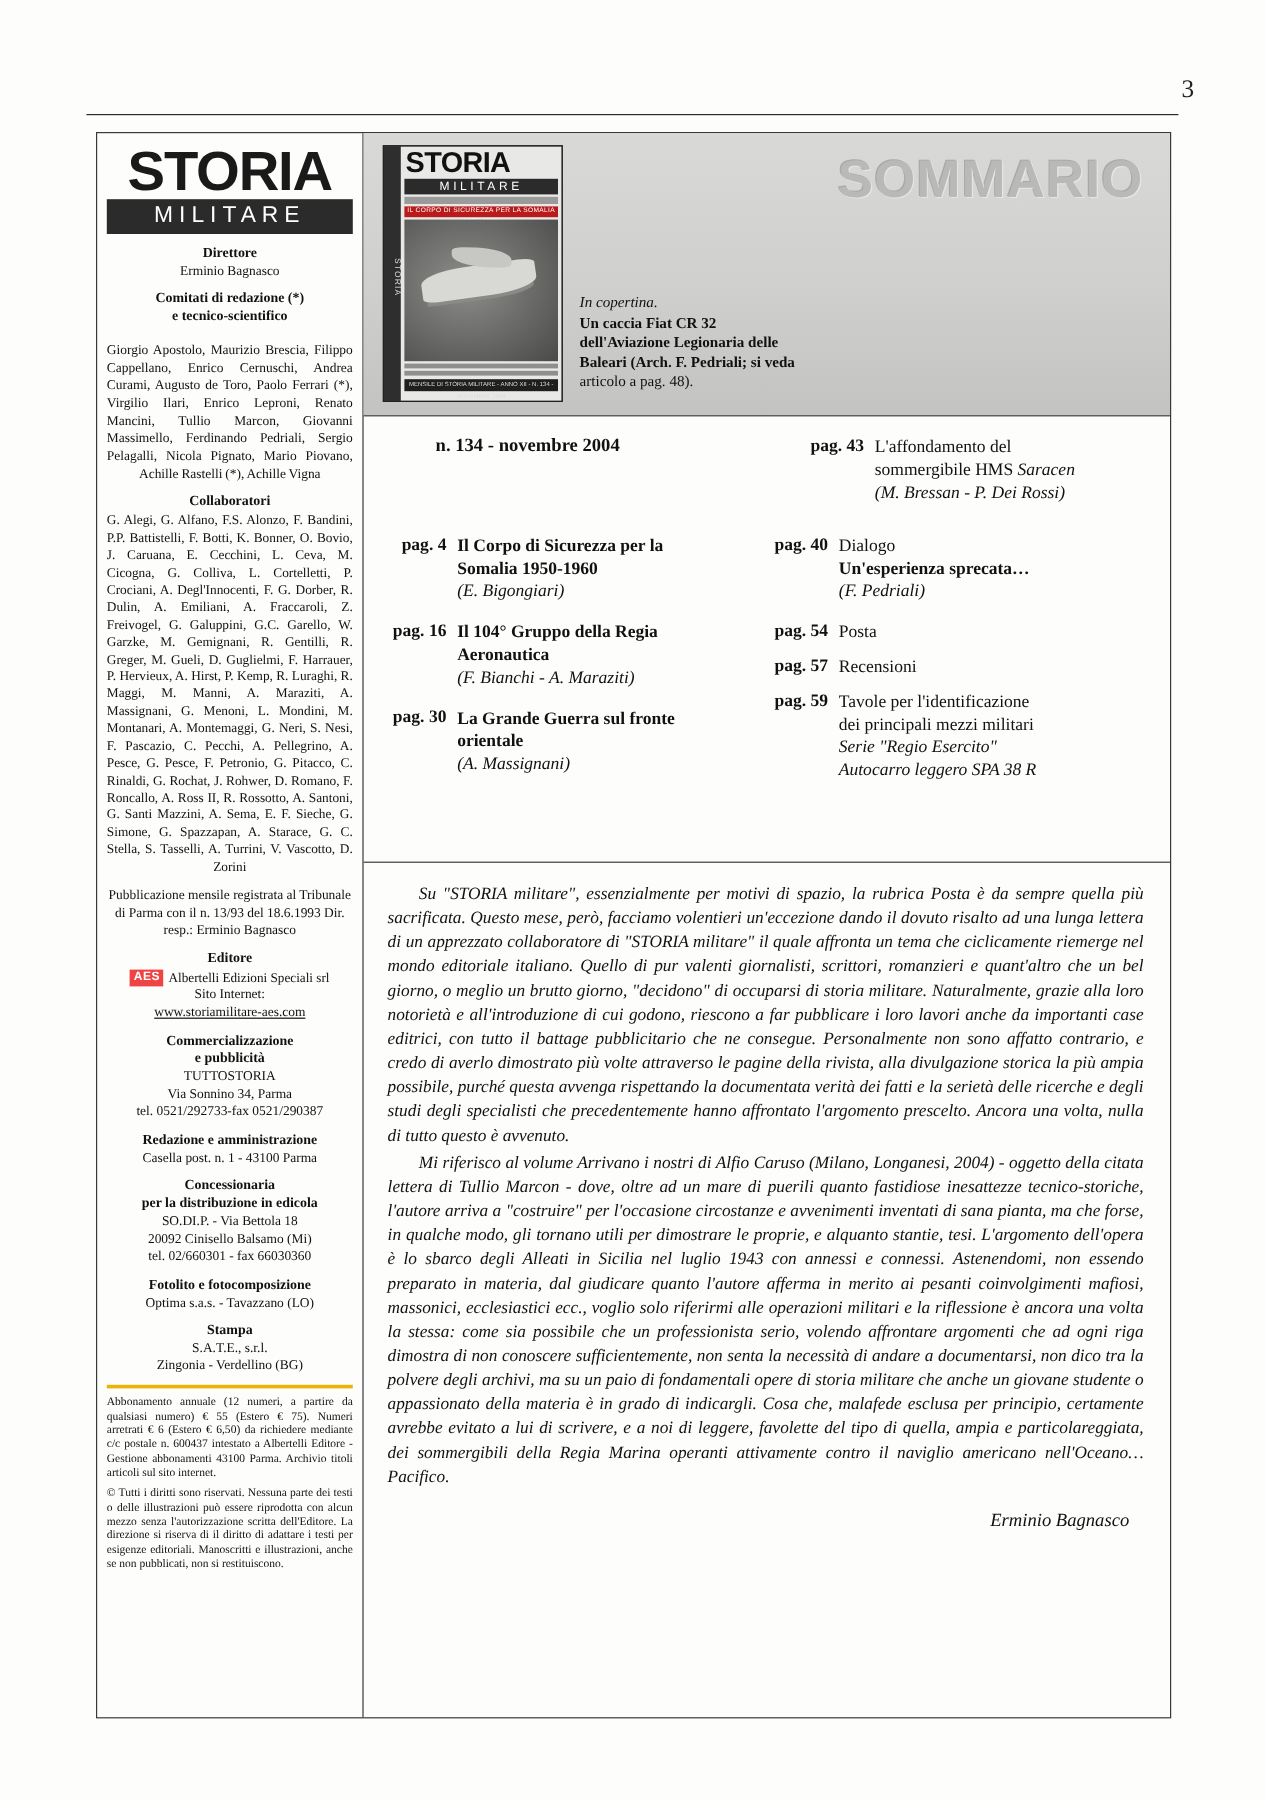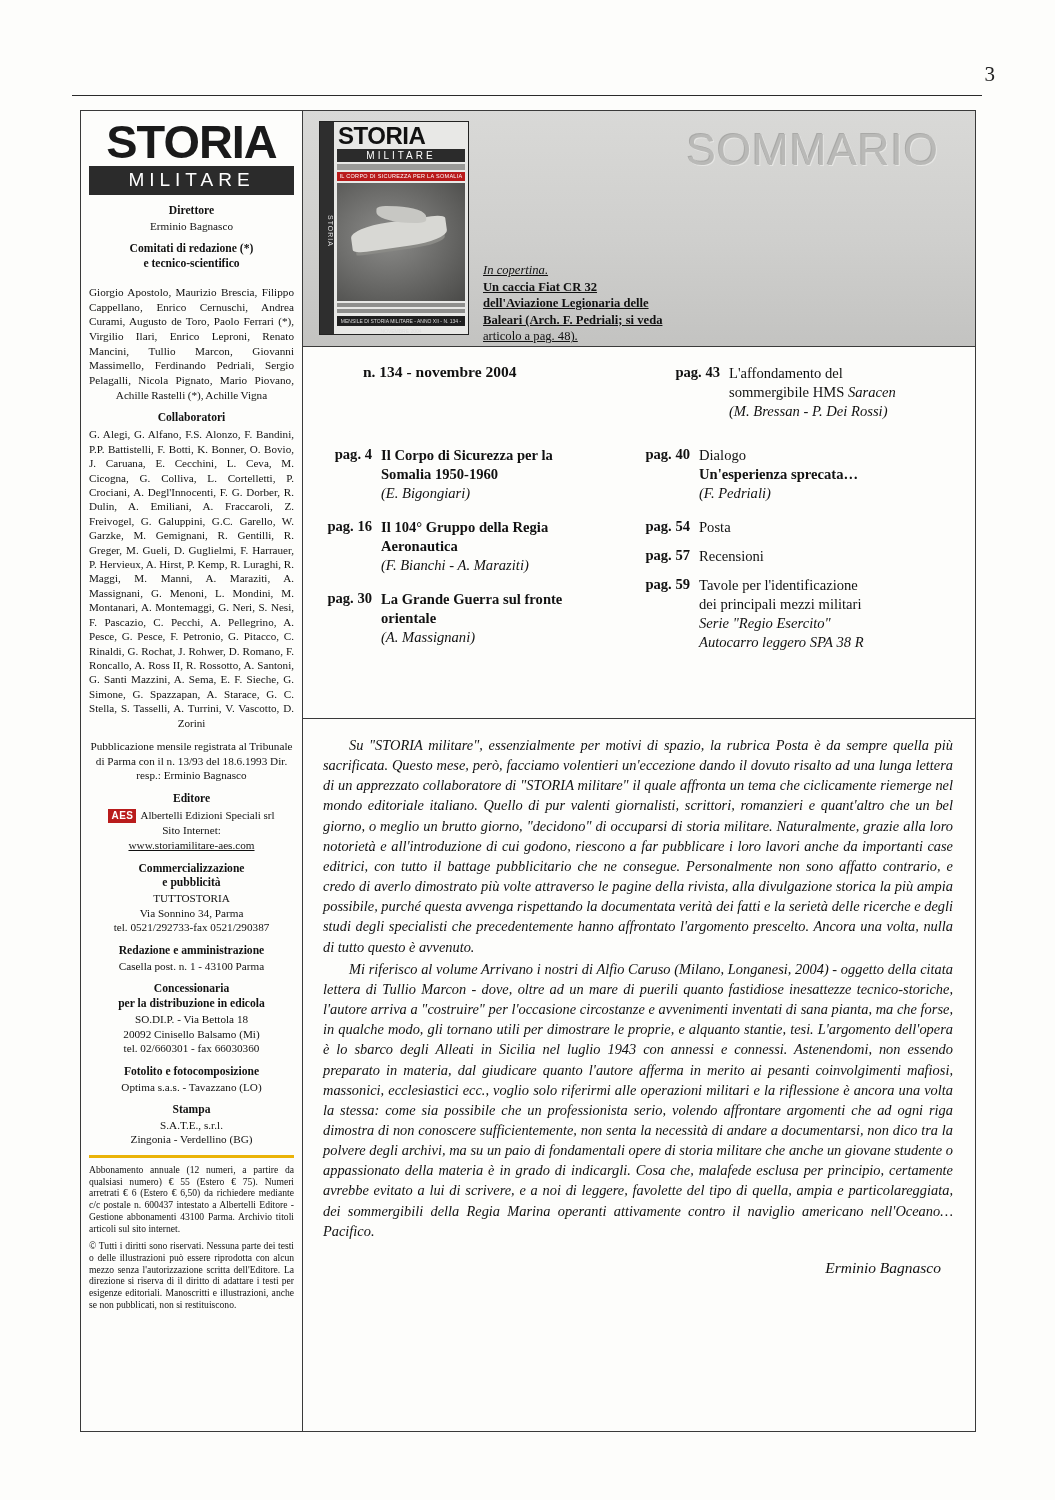--- a/index.html
+++ b/index.html
@@ -115,21 +115,21 @@
     margin-top: 8px;
     padding-top: 6px;
     border-top: 3px solid #eab308;
   }
   .small-note p { margin: 0 0 6px 0; }
   .link {
     text-decoration: underline;
   }
   .pub-logo {
     display: inline-block;
-    background: #b91c1c;
+    background: #ef4444;
     color: #fff;
     font-family: "Liberation Sans", sans-serif;
     font-size: 10px;
     font-weight: bold;
     padding: 1px 3px;
     margin-right: 4px;
     letter-spacing: 0.5px;
     vertical-align: middle;
   }
   .editore-line {
@@ -146,24 +146,24 @@
   }
   .sommario-head {
     position: relative;
     height: 235px;
     background: linear-gradient(180deg, #d9d9d7 0%, #cfcfcd 55%, #c3c3c1 100%);
     border-bottom: 1px solid #3a3a3a;
     overflow: hidden;
   }
   .sommario-word {
     position: absolute;
-    right: 36px;
+    right: 22px;
     top: 14px;
     font-family: "Liberation Sans", sans-serif;
-    font-weight: normal;
+    font-weight: bold;
     font-size: 44px;
     letter-spacing: 1px;
     color: #b9b9b7;
     text-shadow: 1px 1px 0 #e6e6e4, -1px -1px 0 #a9a9a7;
   }
   .cover-thumb {
     position: absolute;
     left: 16px;
     top: 10px;
     width: 148px;
@@ -267,26 +267,25 @@
     background: #1f1f1f;
     color: #ddd;
     font-family: "Liberation Sans", sans-serif;
     font-size: 5px;
     text-align: center;
     line-height: 10px;
   }
   .caption {
     position: absolute;
     left: 180px;
-    top: 151px;
+    top: 133px;
     width: 250px;
     font-size: 12.6px;
     line-height: 1.32;
     color: #111;
-    text-decoration: underline;
   }
   .caption .it { font-style: italic; }
   .caption .bold { font-weight: bold; }
   
   .toc {
     position: relative;
     padding: 16px 20px 10px 16px;
     border-bottom: 1px solid #3a3a3a;
     height: 372px;
     box-sizing: border-box;

